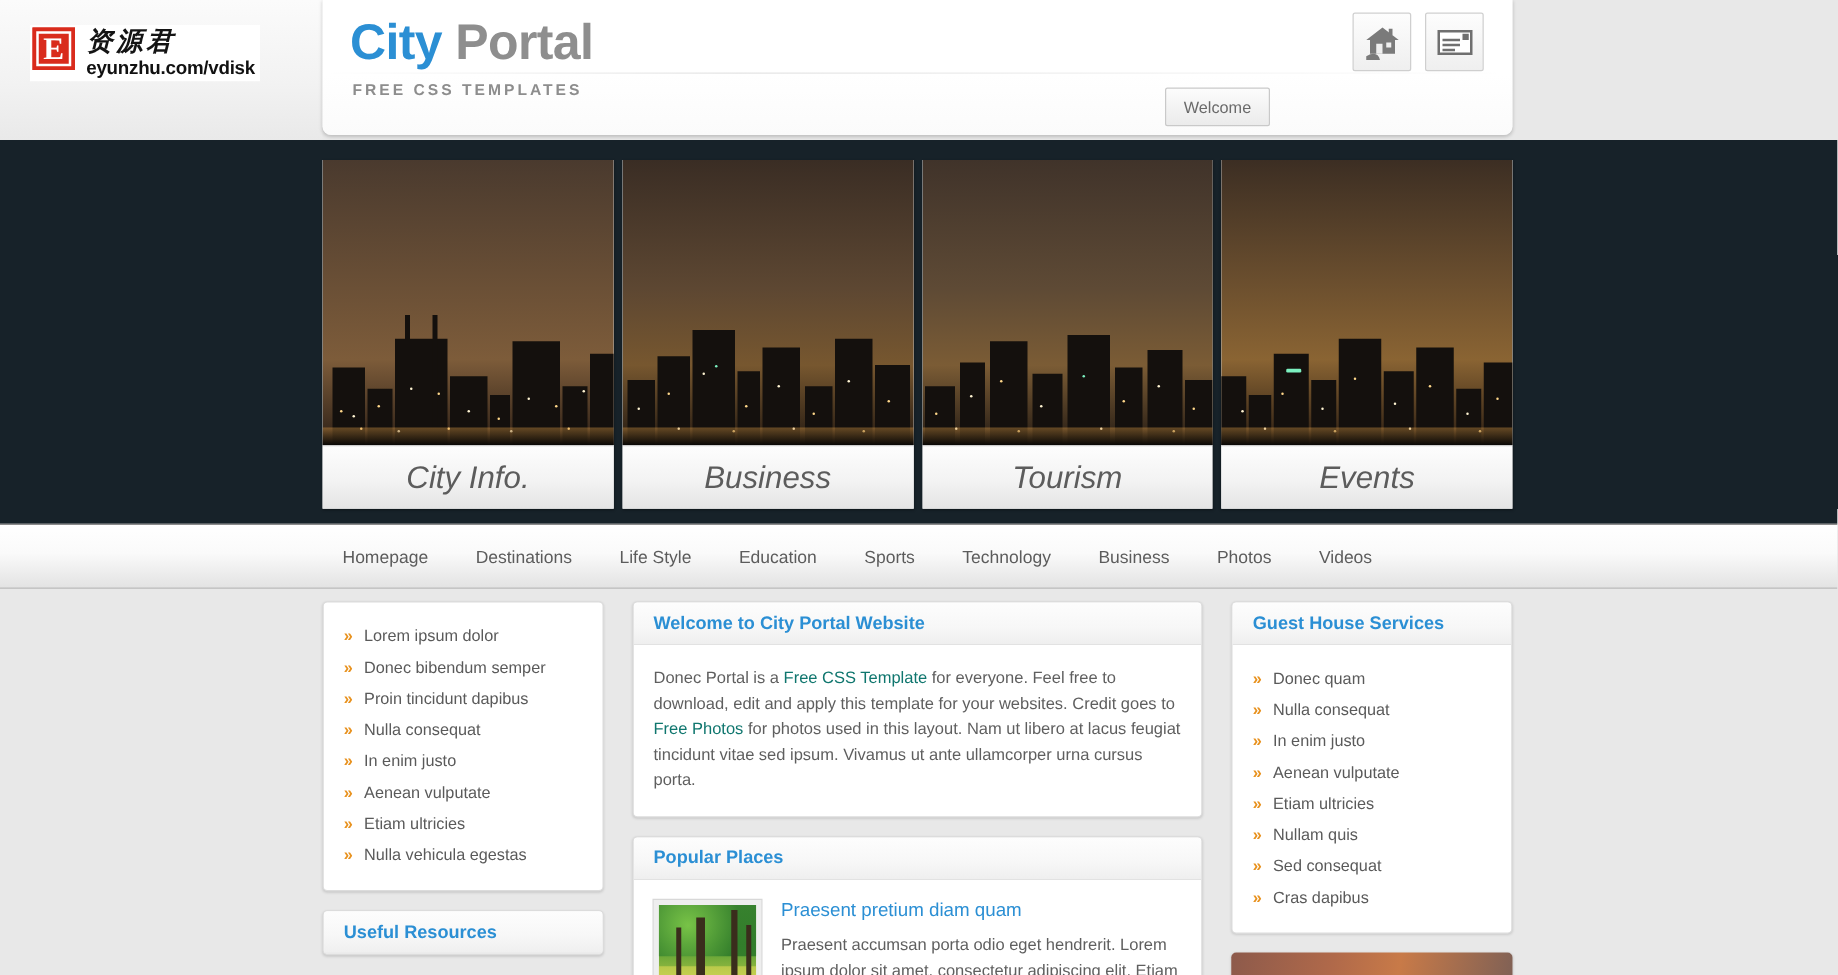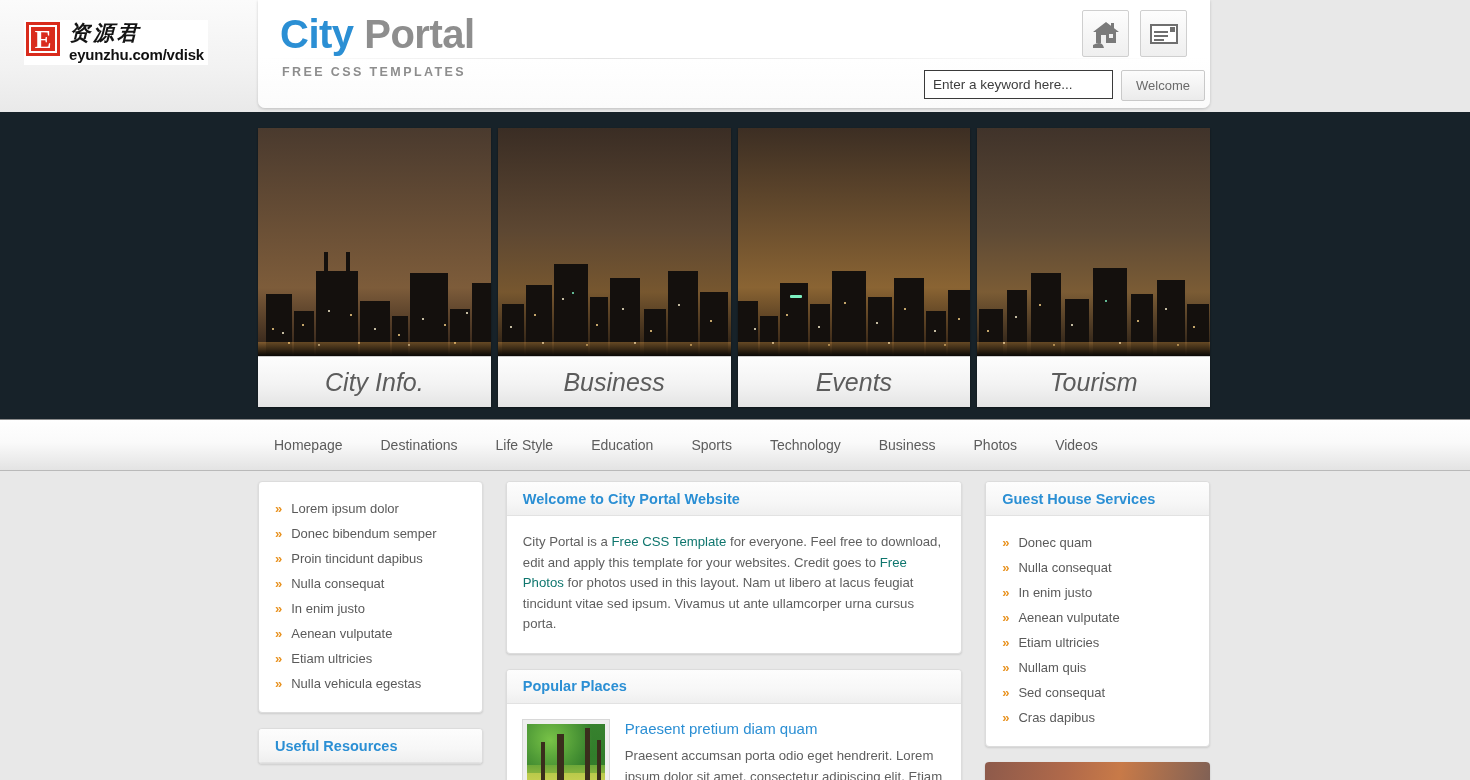--- a/index.html
+++ b/index.html
@@ -262,21 +262,20 @@
       <svg width="32" height="26" viewBox="0 0 32 26" aria-hidden="true">
         <rect x="3" y="4" width="26" height="18" fill="#fff" stroke="#6f6f6f" stroke-width="2"></rect>
         <rect x="22" y="6" width="5" height="5" fill="#6f6f6f"></rect>
         <rect x="6" y="10" width="14" height="2" fill="#6f6f6f"></rect>
         <rect x="6" y="14" width="14" height="2" fill="#6f6f6f"></rect>
         <rect x="6" y="18" width="10" height="2" fill="#6f6f6f"></rect>
       </svg>
     </div>
 
     <div id="search-wrap">
-      <input id="search-input" type="text" placeholder="Enter a keyword here..." style="">
       <button id="search-btn">Welcome</button>
     </div>
   </div>
 
   <div id="gallery-band"></div>
   <div id="gallery">
 
     <div class="gcard">
       <div class="gphoto">
         <div class="sky a"></div>
@@ -342,20 +341,52 @@
           <span class="lt w" style="left:136px;bottom:12px"></span>
           <span class="lt" style="left:192px;bottom:10px"></span>
         </div>
         <div class="waterline"></div>
       </div>
       <div class="gcap">Business</div>
     </div>
 
     <div class="gcard">
       <div class="gphoto">
+        <div class="sky c"></div>
+        <div class="bldgs">
+          <div class="b" style="left:2px;width:24px;height:40%"></div>
+          <div class="b" style="left:30px;width:20px;height:56%"></div>
+          <div class="b" style="left:54px;width:30px;height:70%"></div>
+          <div class="b" style="left:88px;width:24px;height:48%"></div>
+          <div class="b" style="left:116px;width:34px;height:74%"></div>
+          <div class="b" style="left:154px;width:22px;height:52%"></div>
+          <div class="b" style="left:180px;width:28px;height:64%"></div>
+          <div class="b" style="left:210px;width:22px;height:44%"></div>
+        </div>
+        <div class="lights">
+          <span class="lt" style="left:10px;bottom:24px"></span>
+          <span class="lt w" style="left:38px;bottom:38px"></span>
+          <span class="lt" style="left:62px;bottom:50px"></span>
+          <span class="lt w" style="left:94px;bottom:30px"></span>
+          <span class="lt g" style="left:128px;bottom:54px"></span>
+          <span class="lt" style="left:160px;bottom:34px"></span>
+          <span class="lt w" style="left:188px;bottom:46px"></span>
+          <span class="lt" style="left:216px;bottom:28px"></span>
+          <span class="lt w" style="left:26px;bottom:12px"></span>
+          <span class="lt" style="left:76px;bottom:10px"></span>
+          <span class="lt w" style="left:142px;bottom:12px"></span>
+          <span class="lt" style="left:200px;bottom:10px"></span>
+        </div>
+        <div class="waterline"></div>
+      </div>
+      <div class="gcap">Tourism</div>
+    </div>
+
+    <div class="gcard">
+      <div class="gphoto">
         <div class="sky d"></div>
         <div class="bldgs">
           <div class="b" style="left:0px;width:20px;height:46%"></div>
           <div class="b" style="left:22px;width:18px;height:34%"></div>
           <div class="b" style="left:42px;width:28px;height:62%"></div>
           <div class="b" style="left:72px;width:20px;height:44%"></div>
           <div class="b" style="left:94px;width:34px;height:72%"></div>
           <div class="b" style="left:130px;width:24px;height:50%"></div>
           <div class="b" style="left:156px;width:30px;height:66%"></div>
           <div class="b" style="left:188px;width:20px;height:38%"></div>
@@ -374,52 +405,20 @@
           <span class="lt w" style="left:34px;bottom:12px"></span>
           <span class="lt" style="left:90px;bottom:10px"></span>
           <span class="lt w" style="left:150px;bottom:12px"></span>
           <span class="lt" style="left:206px;bottom:10px"></span>
         </div>
         <div class="waterline"></div>
       </div>
       <div class="gcap">Events</div>
     </div>
 
-    <div class="gcard">
-      <div class="gphoto">
-        <div class="sky c"></div>
-        <div class="bldgs">
-          <div class="b" style="left:2px;width:24px;height:40%"></div>
-          <div class="b" style="left:30px;width:20px;height:56%"></div>
-          <div class="b" style="left:54px;width:30px;height:70%"></div>
-          <div class="b" style="left:88px;width:24px;height:48%"></div>
-          <div class="b" style="left:116px;width:34px;height:74%"></div>
-          <div class="b" style="left:154px;width:22px;height:52%"></div>
-          <div class="b" style="left:180px;width:28px;height:64%"></div>
-          <div class="b" style="left:210px;width:22px;height:44%"></div>
-        </div>
-        <div class="lights">
-          <span class="lt" style="left:10px;bottom:24px"></span>
-          <span class="lt w" style="left:38px;bottom:38px"></span>
-          <span class="lt" style="left:62px;bottom:50px"></span>
-          <span class="lt w" style="left:94px;bottom:30px"></span>
-          <span class="lt g" style="left:128px;bottom:54px"></span>
-          <span class="lt" style="left:160px;bottom:34px"></span>
-          <span class="lt w" style="left:188px;bottom:46px"></span>
-          <span class="lt" style="left:216px;bottom:28px"></span>
-          <span class="lt w" style="left:26px;bottom:12px"></span>
-          <span class="lt" style="left:76px;bottom:10px"></span>
-          <span class="lt w" style="left:142px;bottom:12px"></span>
-          <span class="lt" style="left:200px;bottom:10px"></span>
-        </div>
-        <div class="waterline"></div>
-      </div>
-      <div class="gcap">Tourism</div>
-    </div>
-
   </div>
 
   <div id="navbar">
     <div id="nav">
       <div class="nav-item">Homepage</div>
       <div class="nav-item">Destinations</div>
       <div class="nav-item">Life Style</div>
       <div class="nav-item">Education</div>
       <div class="nav-item">Sports</div>
       <div class="nav-item">Technology</div>
@@ -478,21 +477,21 @@
 
       </div>
     </div>
 
     <div class="col-mid">
       <div class="panel">
         <div class="panel-head">
           <div class="title">Welcome to City Portal Website</div>
         </div>
         <div class="welcome-body">
-          <p><span>City Portal is a </span><a>Free CSS Template</a><span> for everyone. Feel free to download, edit and apply this template for your websites. Credit goes to </span><a>Free Photos</a><span> for photos used in this layout. Nam ut libero at lacus feugiat tincidunt vitae sed ipsum. Vivamus ut ante ullamcorper urna cursus porta.</span></p>
+          <p><span>Donec Portal is a </span><a>Free CSS Template</a><span> for everyone. Feel free to download, edit and apply this template for your websites. Credit goes to </span><a>Free Photos</a><span> for photos used in this layout. Nam ut libero at lacus feugiat tincidunt vitae sed ipsum. Vivamus ut ante ullamcorper urna cursus porta.</span></p>
         </div>
       </div>
 
       <div class="panel">
         <div class="panel-head">
           <div class="title">Popular Places</div>
         </div>
         <div class="place">
           <div class="place-thumb">
             <div class="canopy"></div>

